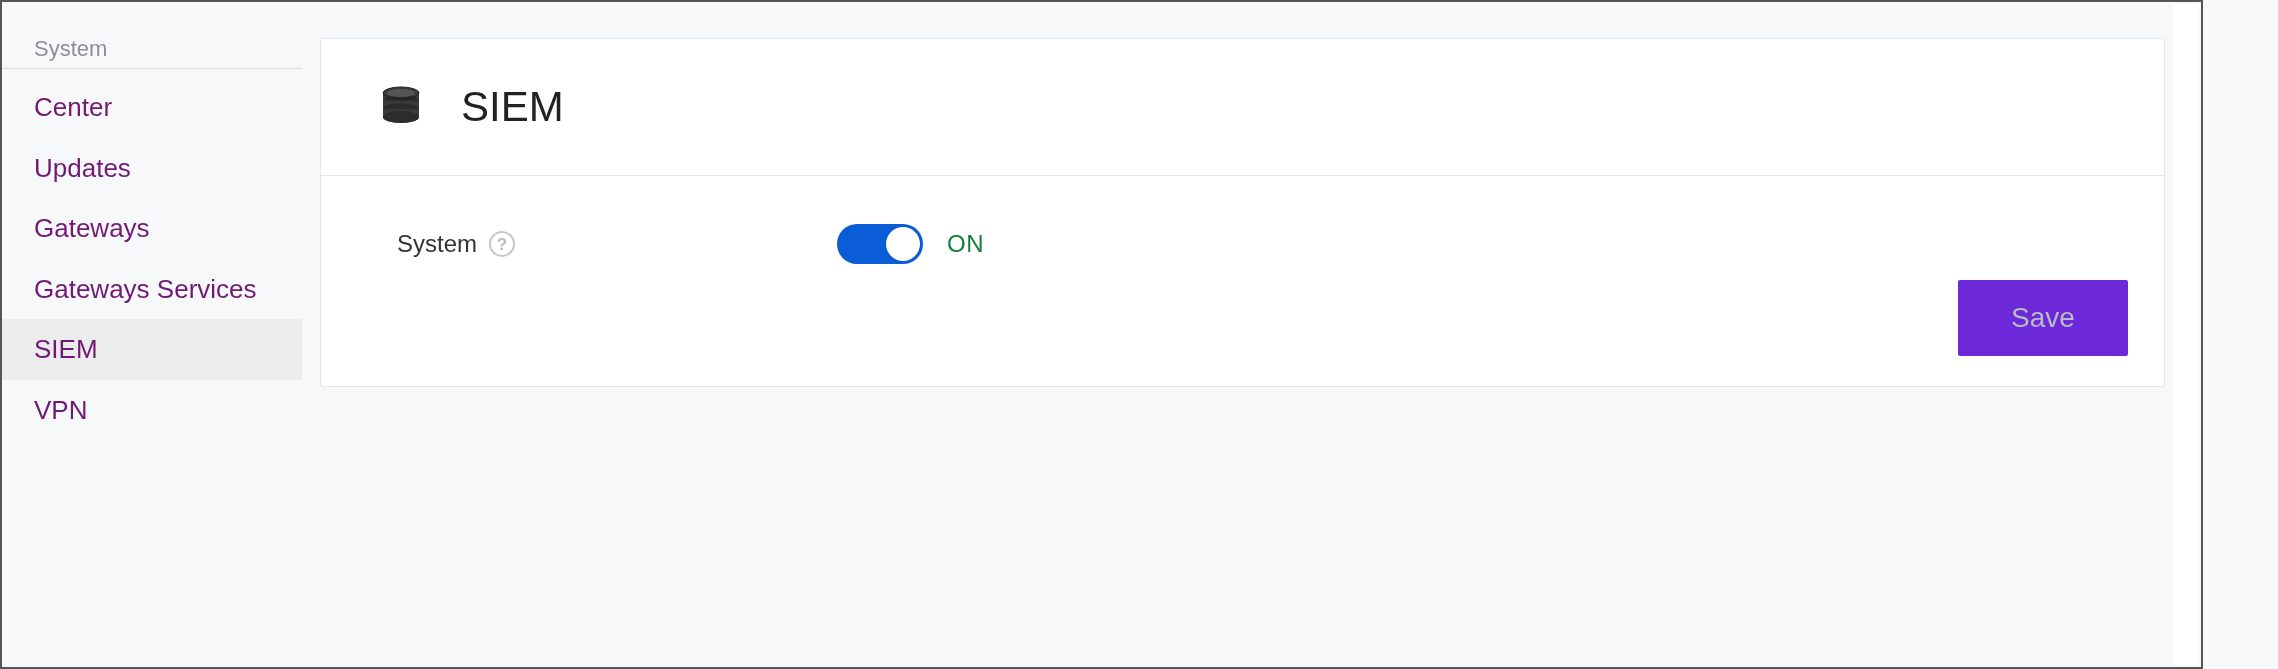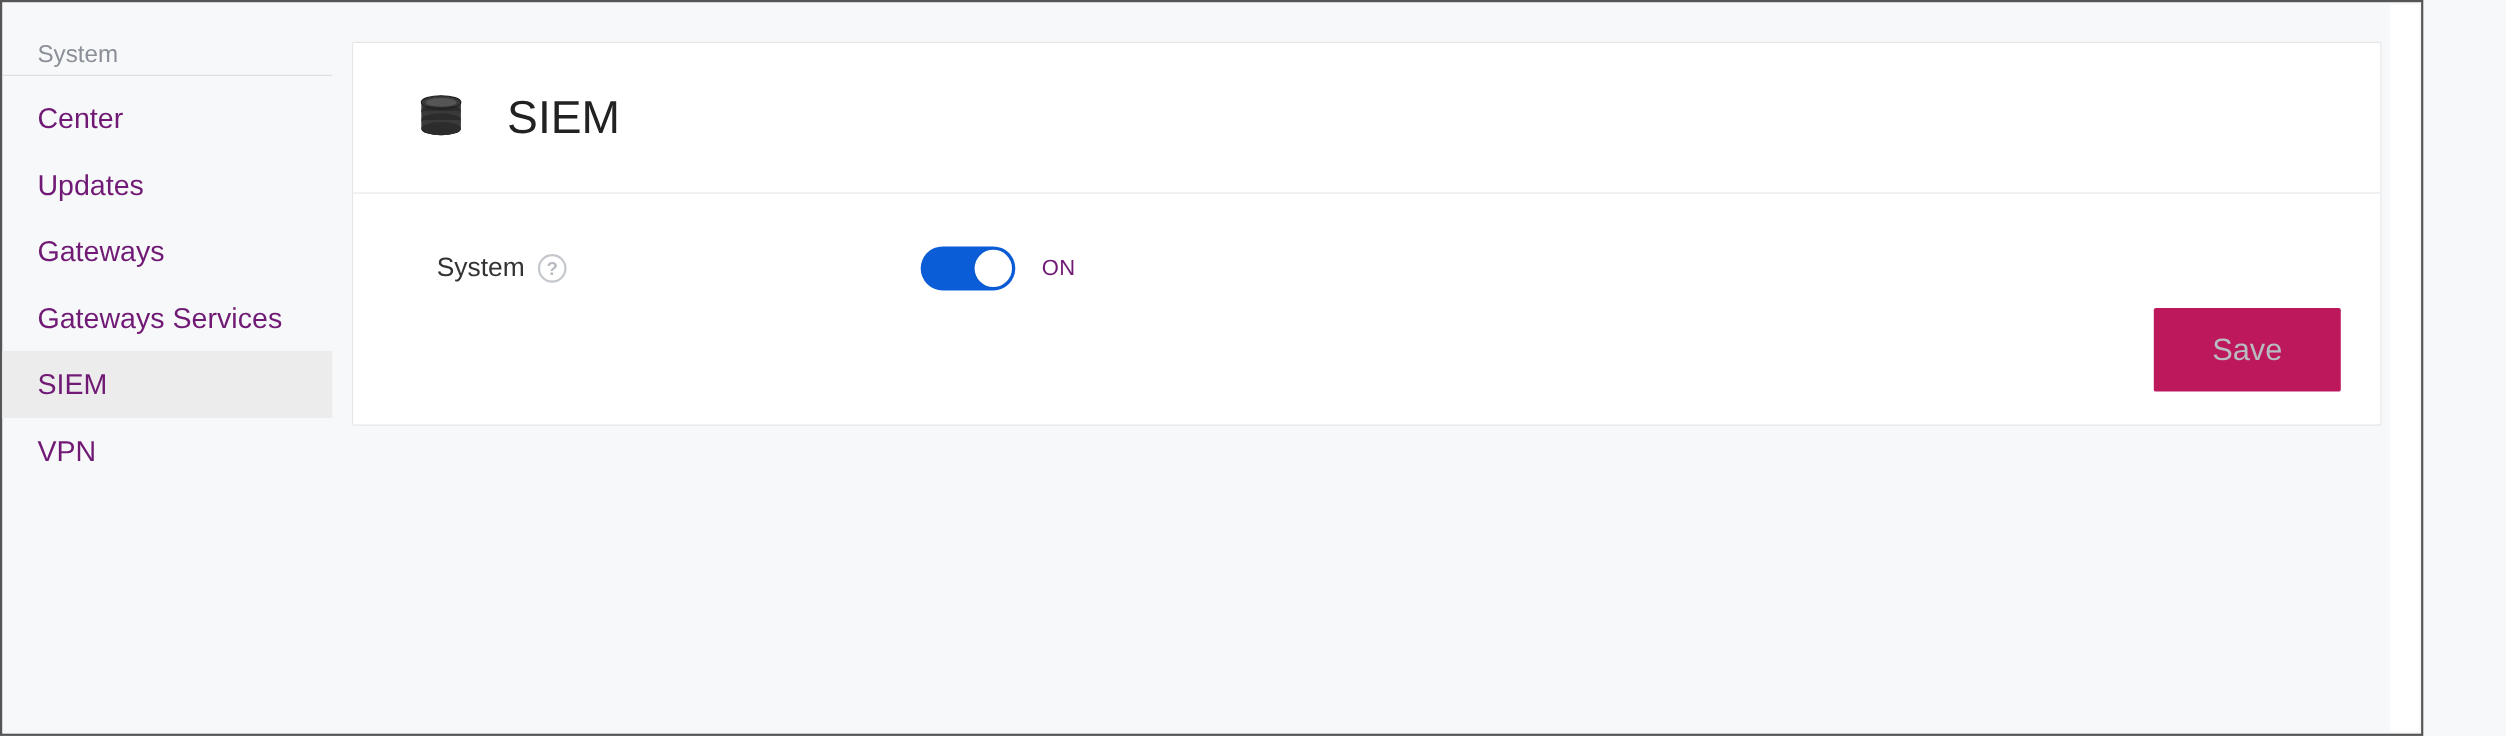--- a/index.html
+++ b/index.html
@@ -125,31 +125,31 @@
     position: absolute;
     top: 3px;
     right: 3px;
     width: 34px;
     height: 34px;
     border-radius: 50%;
     background: #ffffff;
     box-shadow: 0 0 0 1px rgba(0,0,0,0.03);
   }
   .toggle-state {
-    font-size: 20px;
-    color: #701a75;
+    font-size: 24px;
+    color: #15803d;
     letter-spacing: 0.5px;
   }
   .save-btn {
     position: absolute;
     right: 36px;
     bottom: 30px;
     width: 170px;
     height: 76px;
-    background: #be185d;
+    background: #6d28d9;
     color: #b8bbbf;
     font-size: 28px;
     display: flex;
     align-items: center;
     justify-content: center;
     border-radius: 2px;
     cursor: default;
   }
   
   .db-icon { width: 48px; height: 48px; flex-shrink: 0; }

